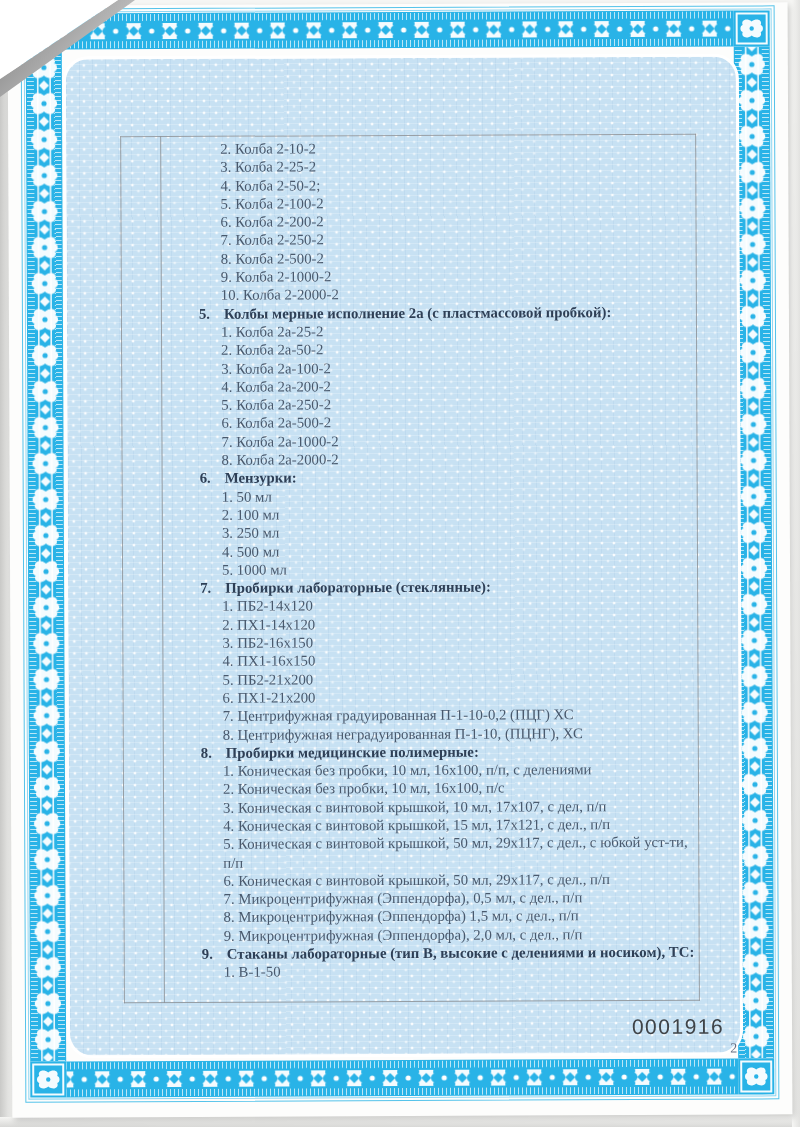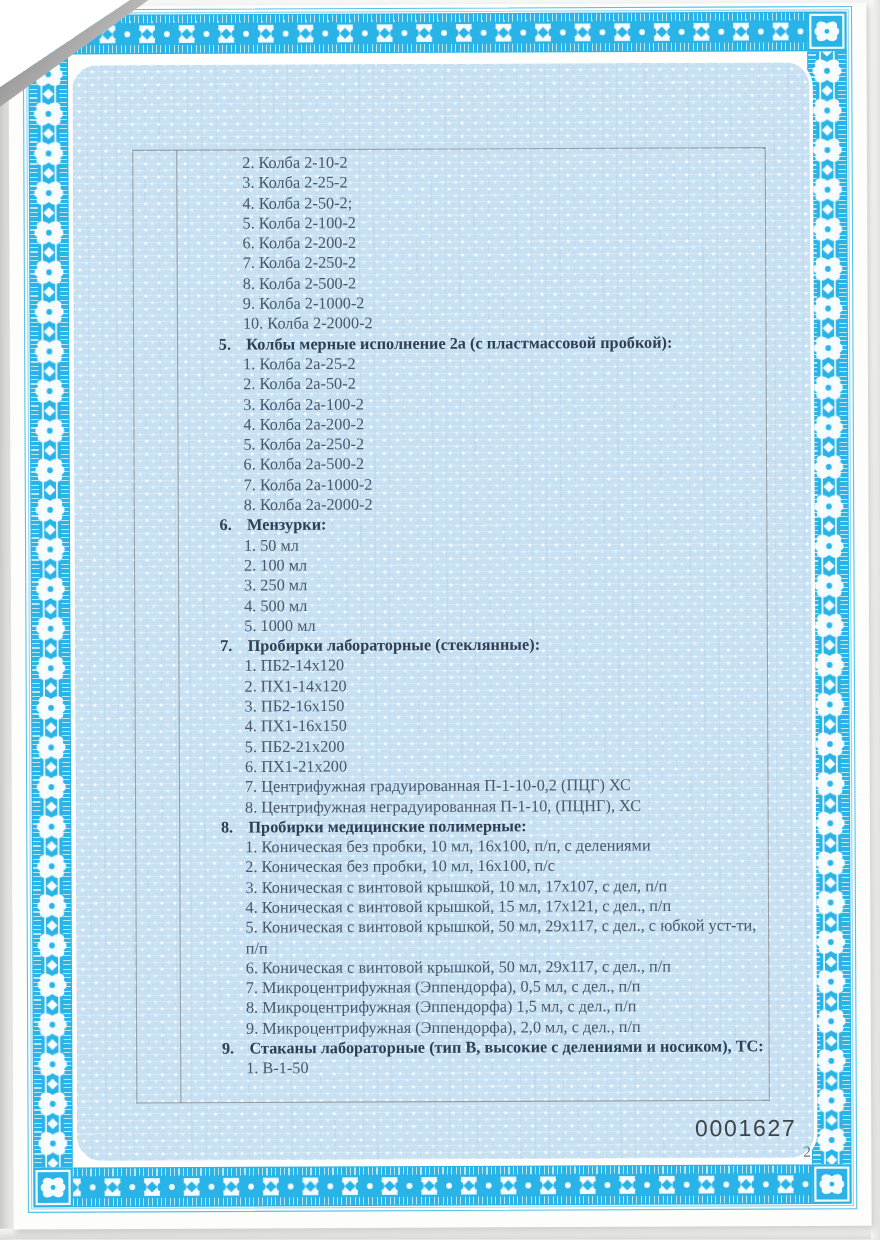--- a/index.html
+++ b/index.html
@@ -248,20 +248,20 @@
           <div class="item">7. Микроцентрифужная (Эппендорфа), 0,5 мл, с дел., п/п</div>
           <div class="item">8. Микроцентрифужная (Эппендорфа) 1,5 мл, с дел., п/п</div>
           <div class="item">9. Микроцентрифужная (Эппендорфа), 2,0 мл, с дел., п/п</div>
           <div class="sec-head">
             <span class="sec-num">9.</span>
             <span class="sec-title">Стаканы лабораторные (тип В, высокие с делениями и носиком), ТС:</span>
           </div>
           <div class="item">1. В-1-50</div>
         </div>
 
-      <div class="serial">0001627</div>
+      <div class="serial">0001916</div>
       <div class="pgnum">2</div>
     </div>
   </div>
 
   <div class="fold-shadow"></div>
   <div class="fold-flap"></div>
 </div>
 
 </body></html>

